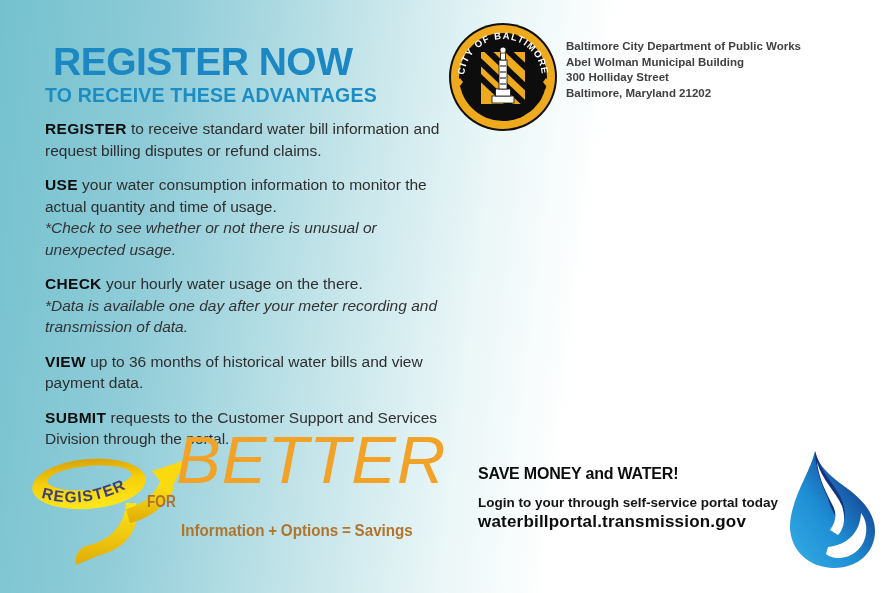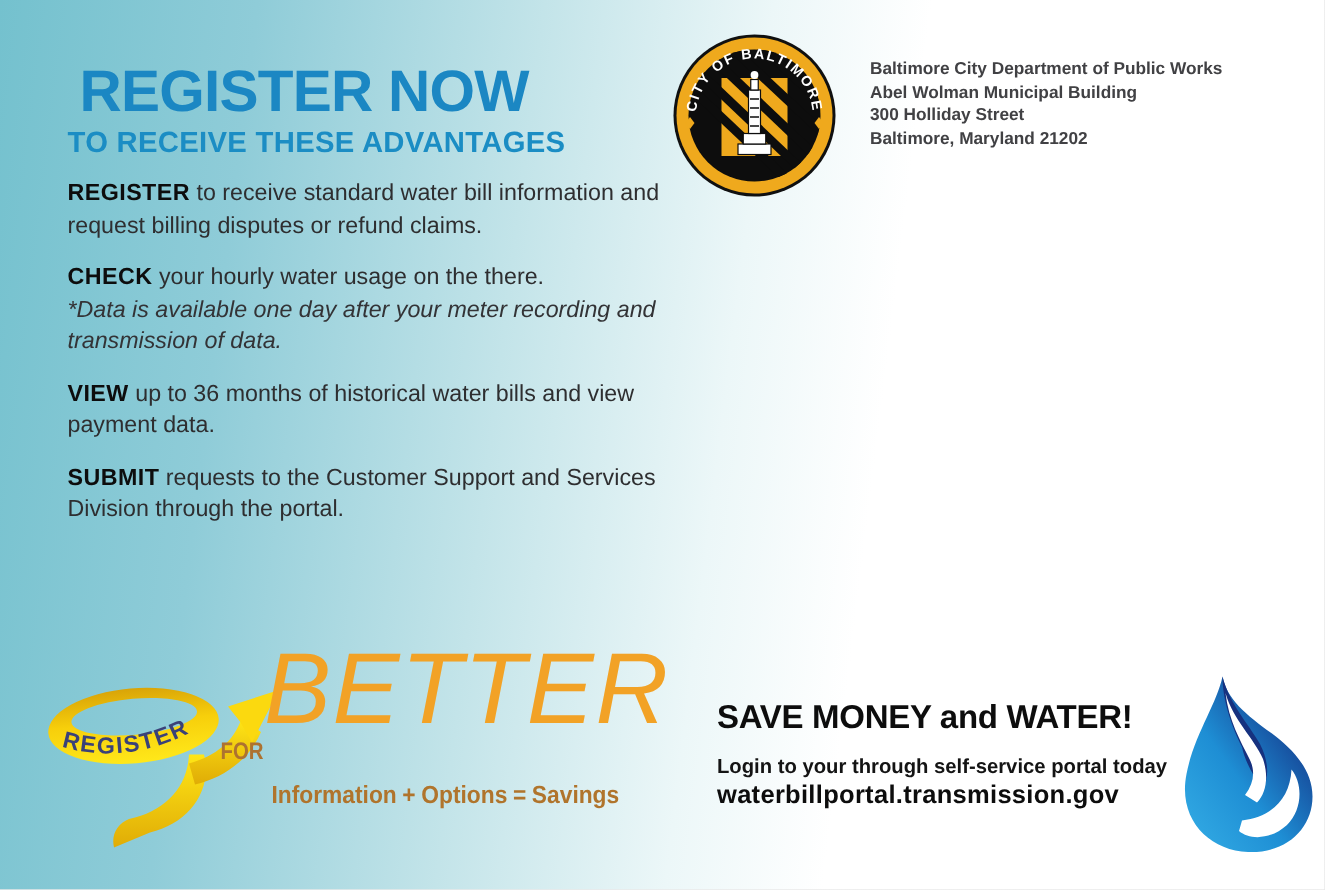--- a/index.html
+++ b/index.html
@@ -24,21 +24,21 @@
     font-size:15.5px; line-height:21.5px; color:#2e2e30;
   }
   .para { margin:0 0 13px 0; }
   .para strong { color:#0d0d0d; font-weight:bold; letter-spacing:0.3px; }
   .para .note { display:block; font-style:italic; color:#333336; }
 
   
   .sender { position:absolute; left:448px; top:22px; display:flex; }
   .seal { width:110px; height:110px; }
   .sender-address {
-    margin-left:22px; padding-top:17px;
+    margin-left:8px; padding-top:17px;
     font-size:11.5px; font-weight:bold; line-height:15.5px; color:#414144;
   }
 
   
   .recipient {
     position:absolute; left:478px; top:276px;
     font-size:13px; font-weight:bold; line-height:16.5px; letter-spacing:0.4px; color:#1d1d1f;
   }
 
   
@@ -54,36 +54,37 @@
   }
   .tagline {
     position:absolute; left:181px; top:521px; width:252px;
     display:flex; justify-content:space-between;
     font-size:16.5px; font-weight:bold; color:#b0742c;
     transform:scaleX(0.92); transform-origin:left top;
   }
 
   
   .cta { position:absolute; left:478px; top:465px; }
-  .cta-head { font-size:22px; font-weight:bold; letter-spacing:-0.2px; color:#0d0d0d; }
+  .cta-head { font-size:16px; font-weight:bold; letter-spacing:-0.2px; color:#0d0d0d; }
   .cta-line { margin-top:12px; font-size:13.5px; font-weight:bold; color:#141414; }
   .cta-url  { margin-top:2px; font-size:17px; font-weight:bold; letter-spacing:0.2px; color:#0d0d0d; }
 
   .drop-svg { position:absolute; left:784px; top:448px; width:98px; height:125px; }
 </style>
 </head>
 <body>
 
 <div class="card">
 
   <h1 class="headline">REGISTER NOW</h1>
   <h2 class="subheadline">TO RECEIVE THESE ADVANTAGES</h2>
 
   <div class="copy">
     <p class="para"><strong>REGISTER</strong><span> to receive standard water bill information and request billing disputes or refund claims.</span><em class="note"></em></p>
+    <p class="para"><strong>USE</strong><span> your water consumption information to monitor the actual quantity and time of usage.</span><em class="note">*Check to see whether or not there is unusual or unexpected usage.</em></p>
     <p class="para"><strong>CHECK</strong><span> your hourly water usage on the there.</span><em class="note">*Data is available one day after your meter recording and transmission of data.</em></p>
     <p class="para"><strong>VIEW</strong><span> up to 36 months of historical water bills and view payment data.</span><em class="note"></em></p>
     <p class="para"><strong>SUBMIT</strong><span> requests to the Customer Support and Services Division through the portal.</span><em class="note"></em></p>
   </div>
 
   <div class="sender">
     <svg class="seal" viewBox="0 0 110 110">
       <circle cx="55" cy="55" r="54" fill="#101010"></circle>
       <circle cx="55" cy="55" r="52" fill="#efa91d"></circle>
       <circle cx="55" cy="55" r="44" fill="#0d0d0d"></circle>

